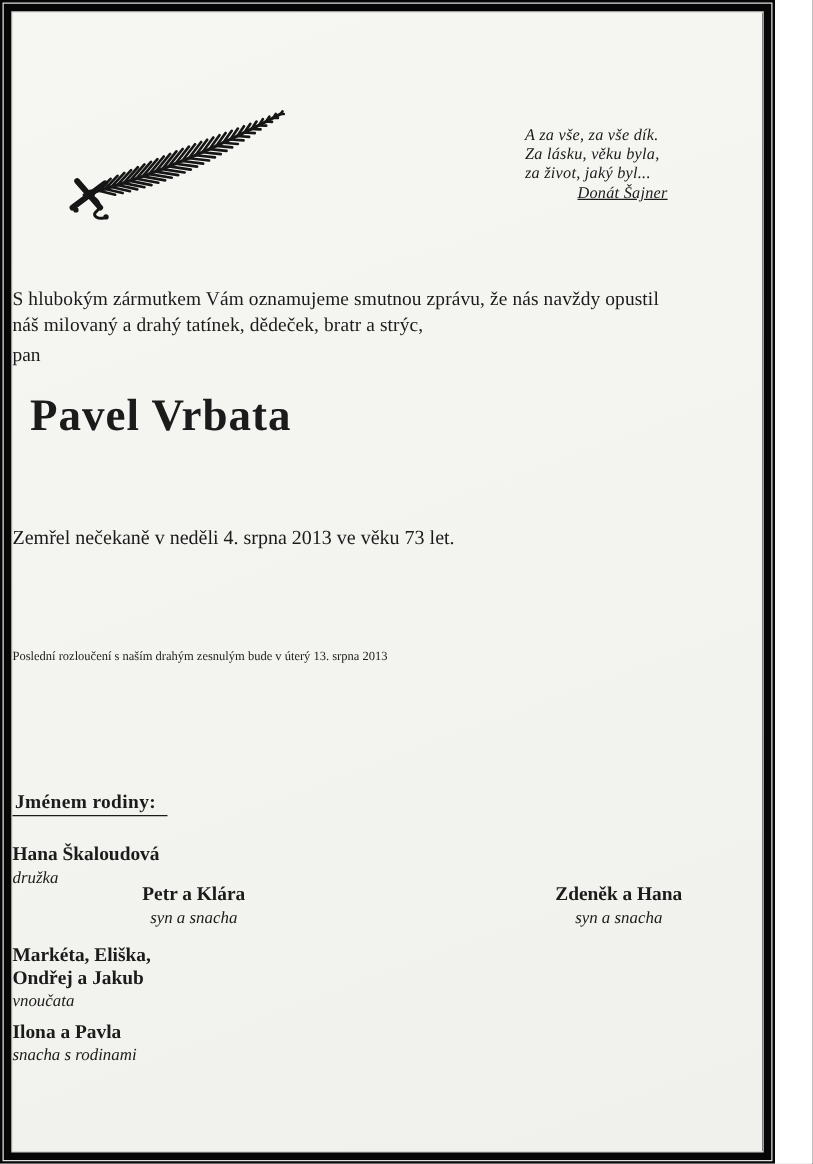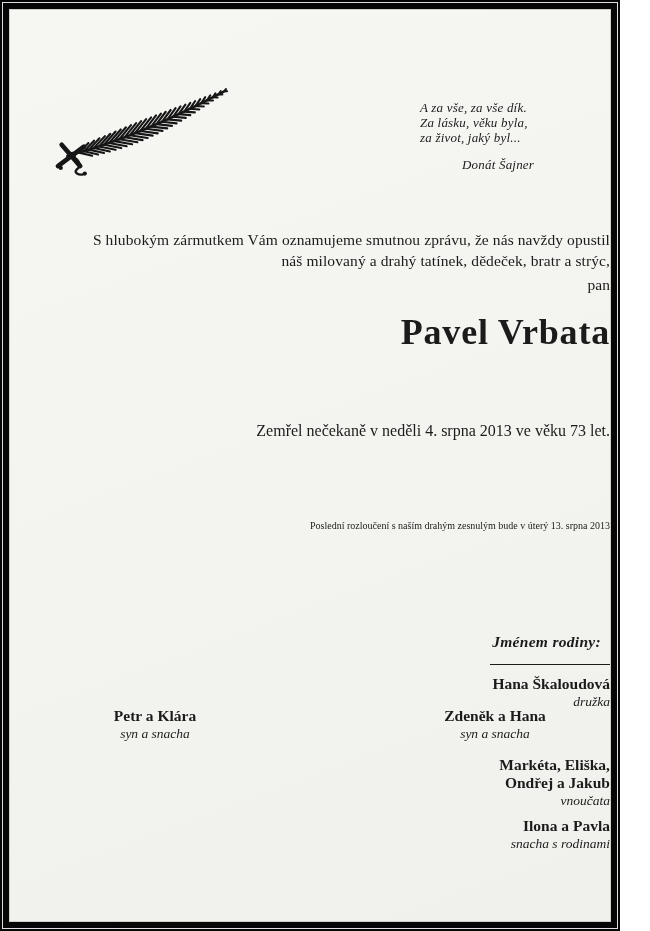--- a/index.html
+++ b/index.html
@@ -17,50 +17,51 @@
     border:1px solid #dedede;
     pointer-events:none;
   }
   
   .card{
     position:absolute;inset:10px;
     background:linear-gradient(160deg,#f6f6f3 0%,#f3f3ef 55%,#f0f0ec 100%);
     box-shadow:0 0 0 1px #cfcfcc;
   }
   .abs{position:absolute;}
-  .centered{left:0;right:0;text-align:right;}
+  .centered{left:0;right:0;text-align:left;}
 
   .branch{left:40px;top:70px;width:190px;height:100px;}
   .branch svg{width:100%;height:100%;}
 
   .quote{
     left:410px;top:90px;
     font-style:italic;
     font-size:13px;line-height:15px;
     letter-spacing:.2px;
     white-space:nowrap;
   }
-  .quote .author{margin-left:42px;margin-top:12px;}
+  .quote .author{margin-left:42px;margin-top:1px;text-decoration:underline;}
 
   .announce{top:220px;font-size:15.5px;line-height:20.5px;letter-spacing:.1px;}
   .salutation{top:266px;font-size:15.5px;}
   .deceased{
     top:301px;margin:0;
     font-size:36px;font-weight:bold;
     letter-spacing:.8px;
+    padding-left:14px;
   }
   .death-line{top:412px;font-size:16px;}
   .funeral{top:505px;font-size:10px;line-height:21px;}
 
   .family-heading{top:623px;font-size:15.5px;}
   .family-heading span{
     display:inline-block;
-    font-weight:bold;font-style:italic;
+    font-weight:bold;
     border-bottom:1.5px solid #1b1b1b;
-    padding:0 9px 13px 2px;
+    padding:0 9px 1px 2px;
     letter-spacing:.3px;
   }
   .fam .names{font-weight:bold;font-size:15.5px;line-height:18px;}
   .fam .relation{font-style:italic;font-size:13.5px;line-height:16px;margin-top:1px;}
   .fam-partner{top:665px;}
   .fam-left{top:697px;left:30px;width:230px;text-align:center;}
   .fam-right{top:697px;left:370px;width:230px;text-align:center;}
   .fam-grandchildren{top:746px;}
   .fam-sisters{top:807px;}
 </style>

